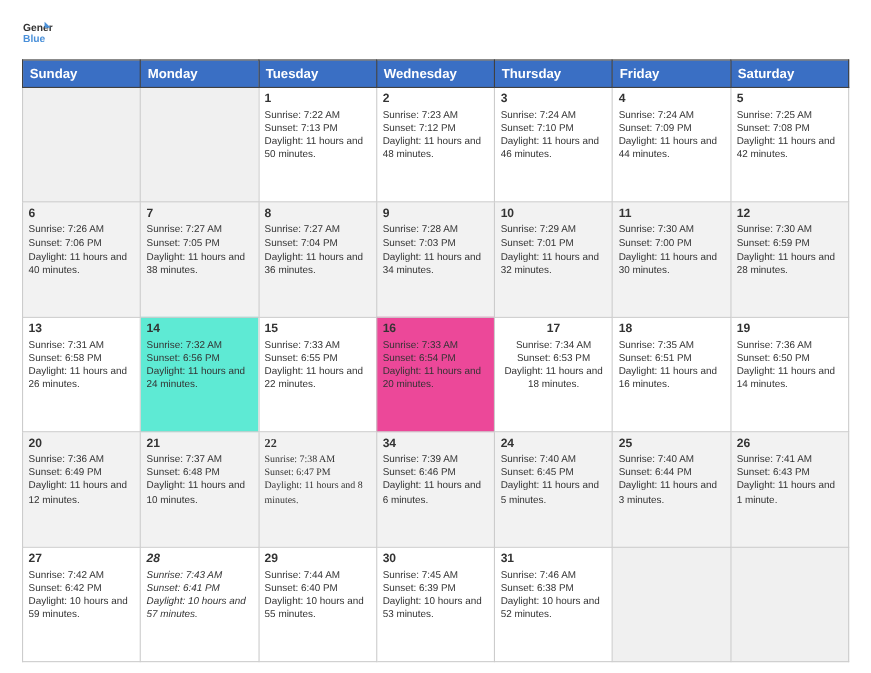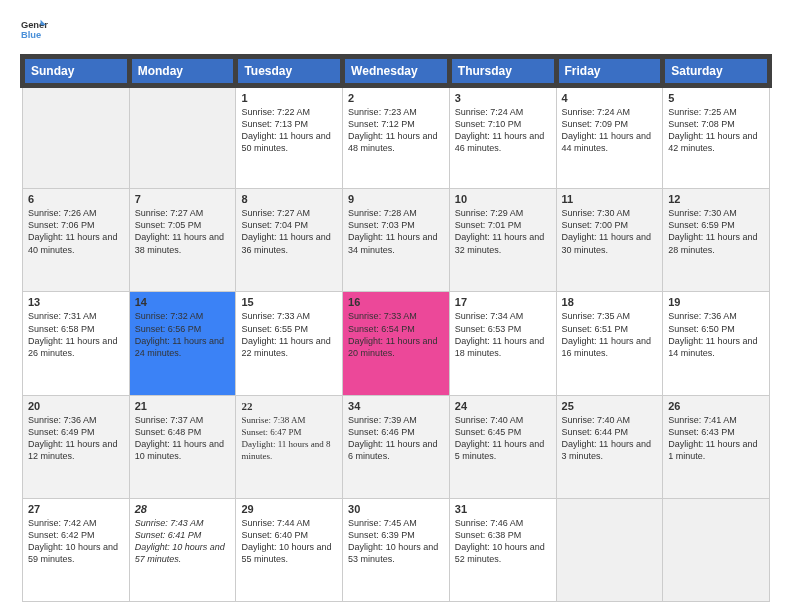--- a/index.html
+++ b/index.html
@@ -51,21 +51,21 @@
       border-collapse: collapse;
       width: 100%;
       table-layout: fixed;
     }
     .calendar th {
       background: #3a6fc4;
       color: #fff;
       font-size: 12px;
       font-weight: bold;
       padding: 5px 6px;
-      border: 5px solid #404040;
+      border: 1px solid #404040;
       text-align: left;
     }
     .calendar td {
       border: 1px solid #ccc;
       vertical-align: top;
       padding: 4px 5px;
       font-size: 9.5px;
       color: #333;
       height: 82px;
       background: #fff;
@@ -179,33 +179,33 @@
           <td style="background: rgb(242, 242, 242);">
             <span class="day-num">12</span>
             <div class="cell-info">Sunrise: 7:30 AM<br>Sunset: 6:59 PM<br>Daylight: 11 hours and 28 minutes.</div>
           </td>
         </tr>
         <tr>
           <td style="background: rgb(255, 255, 255);">
             <span class="day-num">13</span>
             <div class="cell-info">Sunrise: 7:31 AM<br>Sunset: 6:58 PM<br>Daylight: 11 hours and 26 minutes.</div>
           </td>
-          <td style="background: #3b82f6;">
+          <td style="background: #5eead4;">
             <span class="day-num">14</span>
             <div class="cell-info">Sunrise: 7:32 AM<br>Sunset: 6:56 PM<br>Daylight: 11 hours and 24 minutes.</div>
           </td>
           <td style="background: rgb(255, 255, 255);">
             <span class="day-num">15</span>
             <div class="cell-info">Sunrise: 7:33 AM<br>Sunset: 6:55 PM<br>Daylight: 11 hours and 22 minutes.</div>
           </td>
           <td style="background: #ec4899;">
             <span class="day-num">16</span>
             <div class="cell-info">Sunrise: 7:33 AM<br>Sunset: 6:54 PM<br>Daylight: 11 hours and 20 minutes.</div>
           </td>
-          <td style="background: rgb(255, 255, 255);">
+          <td style="background: rgb(255, 255, 255); text-align: center;">
             <span class="day-num">17</span>
             <div class="cell-info">Sunrise: 7:34 AM<br>Sunset: 6:53 PM<br>Daylight: 11 hours and 18 minutes.</div>
           </td>
           <td style="background: rgb(255, 255, 255);">
             <span class="day-num">18</span>
             <div class="cell-info">Sunrise: 7:35 AM<br>Sunset: 6:51 PM<br>Daylight: 11 hours and 16 minutes.</div>
           </td>
           <td style="background: rgb(255, 255, 255);">
             <span class="day-num">19</span>
             <div class="cell-info">Sunrise: 7:36 AM<br>Sunset: 6:50 PM<br>Daylight: 11 hours and 14 minutes.</div>

